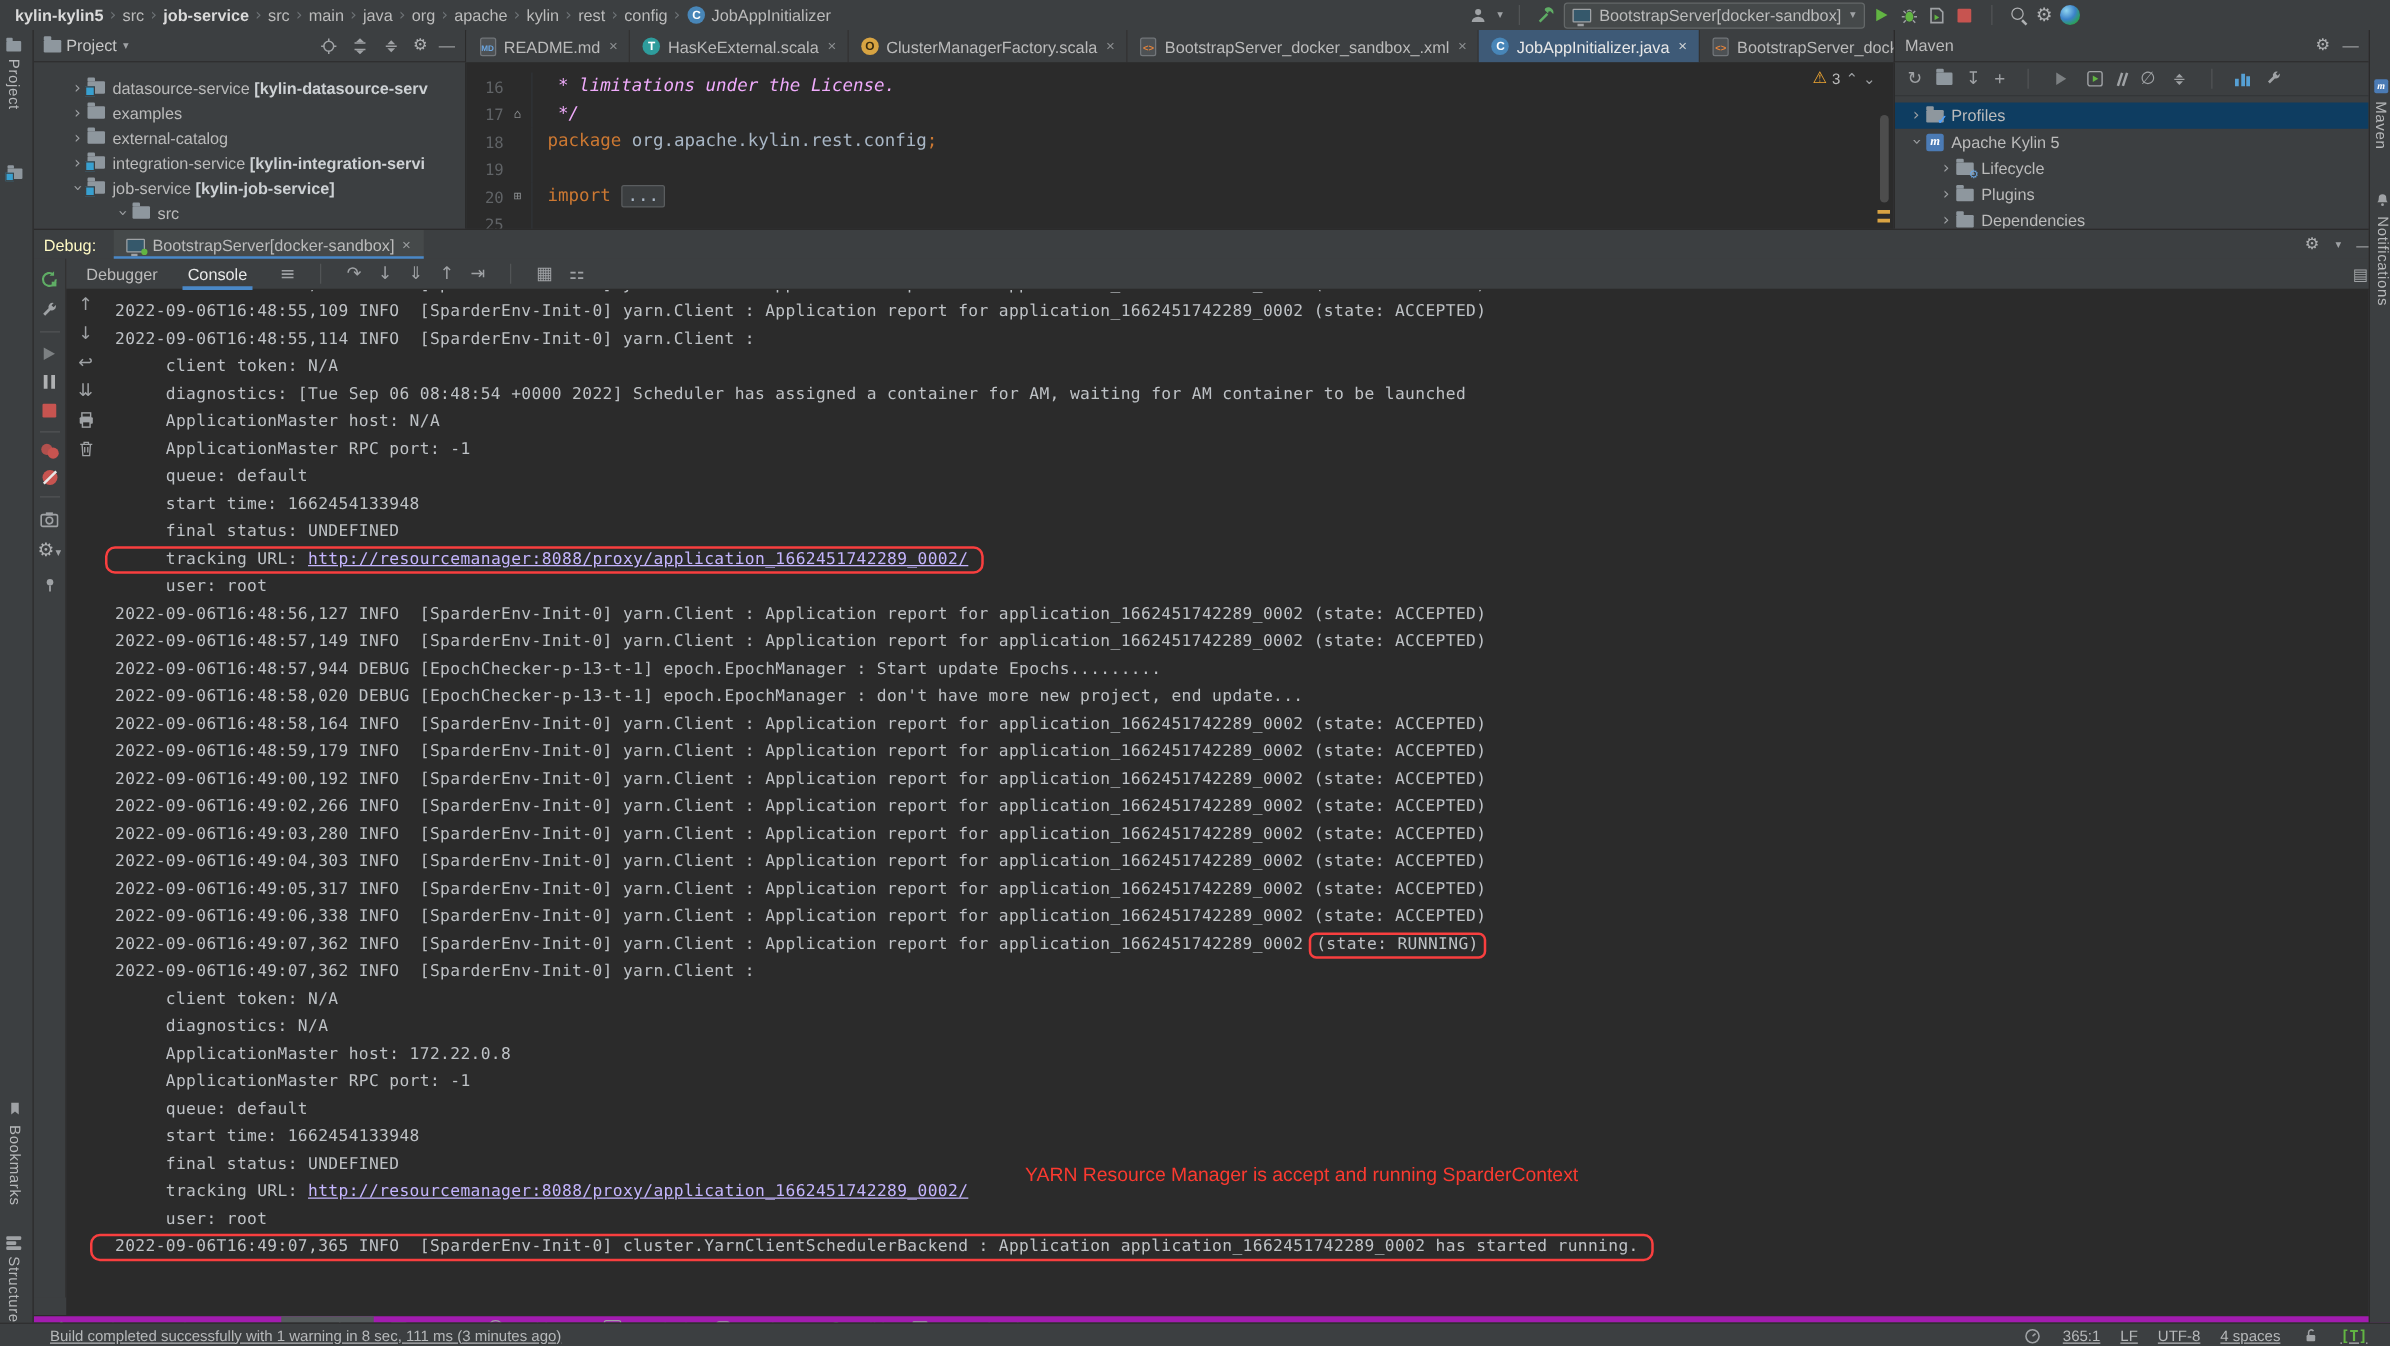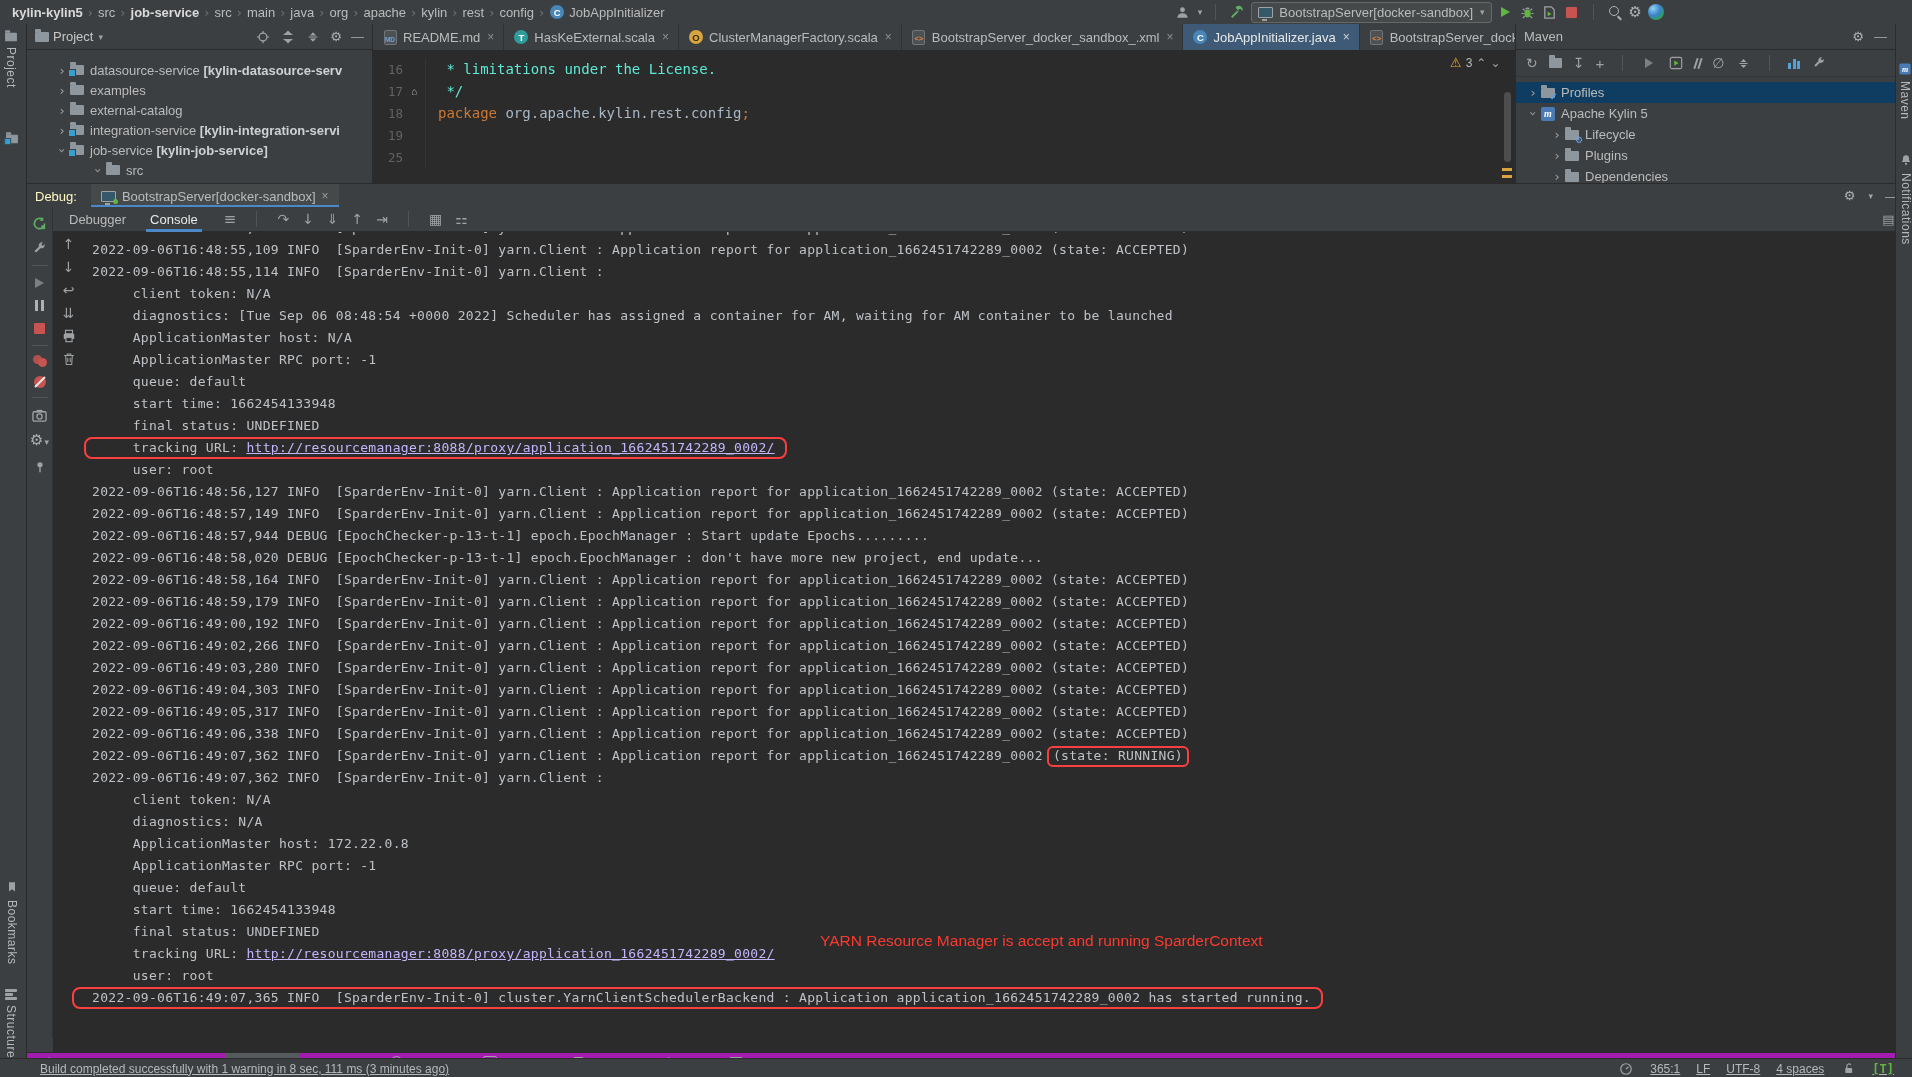--- a/index.html
+++ b/index.html
@@ -53,21 +53,21 @@
   .fold.module::after{content:"";position:absolute;left:-2px;bottom:-2px;width:6px;height:6px;background:#38a0d0;border:1px solid #3c3f41;}
   .fold.check::after{content:"✓";position:absolute;right:-3px;bottom:-4px;color:#4da1ff;font-size:10px;font-weight:bold;}
   .fold.gear::after{content:"⚙";position:absolute;right:-4px;bottom:-5px;color:#6ba6e0;font-size:9px;font-family:"DejaVu Sans",sans-serif;}
   .mvnico{display:inline-flex;align-items:center;justify-content:center;width:14px;height:14px;background:#4b7bb5;border-radius:2px;color:#fff;font:italic bold 10px "Liberation Serif",serif;}
 
   #editor{left:373px;top:50px;width:1142px;height:133px;background:#2b2b2b;overflow:hidden;}
   .eline{display:flex;height:22px;align-items:center;font-family:"DejaVu Sans Mono",monospace;font-size:14px;white-space:pre;}
   .eline .lnum{width:30px;text-align:right;color:#606366;font-size:12.5px;flex:0 0 auto;}
   .eline .foldmark{width:22px;text-align:center;color:#888b8d;font-size:10px;flex:0 0 auto;}
   .eline .codetxt{border-left:1px solid #313438;padding-left:12px;height:22px;display:flex;align-items:center;}
-  .seg-comment{color:#5eead4;}
+  .seg-comment{color:#f0abfc;font-style:italic;}
   .seg-kw{color:#cc7832;}
   .seg-plain{color:#a9b7c6;}
   .seg-foldbox{background:#3b3e40;border:1px solid #5a5d5f;border-radius:2px;padding:0 4px;color:#a9b7c6;}
   #inspect-widget{left:1450px;top:55px;display:flex;align-items:center;gap:4px;color:#bbbbbb;font-size:12px;}
   .warnch{color:#f0a732;font-family:"DejaVu Sans",sans-serif;font-size:13px;}
   #ed-scroll{left:1504px;top:92px;width:7px;height:70px;background:rgba(255,255,255,0.16);border-radius:4px;}
   .stripe-mark{left:1502px;width:10px;height:3px;background:#d9a343;}
 
   #maven-panel{left:1515px;top:50px;width:380px;height:133px;background:#3c3f41;border-left:1px solid #2b2b2b;box-sizing:border-box;overflow:hidden;}
   #maven-toolbar{display:flex;align-items:center;gap:11px;height:26px;padding:0 10px;color:#9fa2a5;border-bottom:1px solid #333638;}
@@ -359,20 +359,21 @@
         </span>
         <span class="lbl">src</span>
       </div>
     </div>
 
   <div id="editor" class="abs" style="padding-top: 8px;">
       <div class="eline"><span class="lnum">16</span><span class="foldmark"></span><span class="codetxt"><span class="seg-comment"> * limitations under the License.</span></span></div>
       <div class="eline"><span class="lnum">17</span><span class="foldmark">⌂</span><span class="codetxt"><span class="seg-comment"> */</span></span></div>
       <div class="eline"><span class="lnum">18</span><span class="foldmark"></span><span class="codetxt"><span class="seg-kw">package</span><span class="seg-plain"> org.apache.kylin.rest.config</span><span class="seg-kw">;</span></span></div>
       <div class="eline"><span class="lnum">19</span><span class="foldmark"></span><span class="codetxt"></span></div>
+      <div class="eline"><span class="lnum">20</span><span class="foldmark">⊞</span><span class="codetxt"><span class="seg-kw">import</span><span class="seg-plain"> </span><span class="seg-foldbox">...</span></span></div>
       <div class="eline"><span class="lnum">25</span><span class="foldmark"></span><span class="codetxt"></span></div>
     </div>
   <div id="inspect-widget" class="abs">
     <span class="warnch">⚠</span>
     <span>3</span>
     <span style="color:#9fa2a5">⌃</span>
     <span style="color:#9fa2a5">⌄</span>
   </div>
   <div id="ed-scroll" class="abs"></div>
   <div class="stripe-mark abs" style="top:168px"></div>

